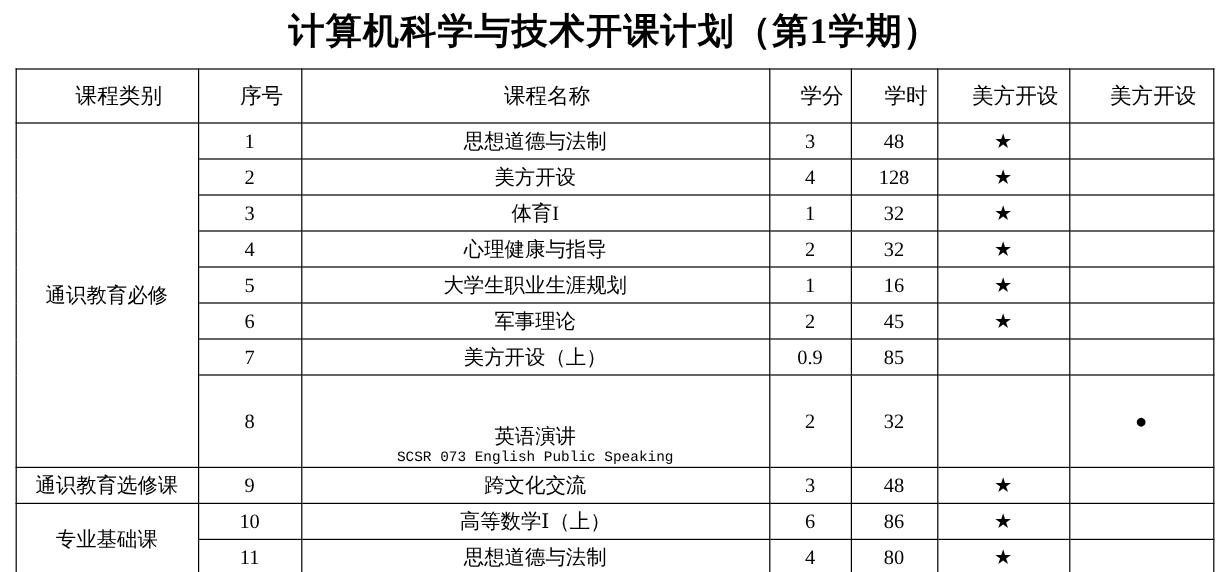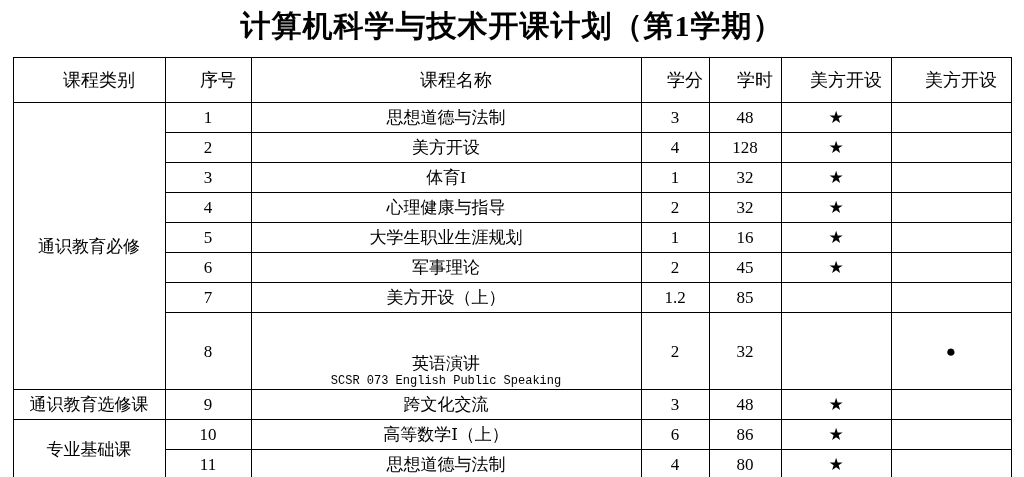--- a/index.html
+++ b/index.html
@@ -166,21 +166,21 @@
         <td>军事理论</td>
         <td class="num-cell">2</td>
         <td class="num-cell">45</td>
         <td class="mark-star">★</td>
         <td class="mark-dot"></td>
       </tr>
 
       <tr>
         <td class="num-cell">7</td>
         <td>美方开设（上）</td>
-        <td class="num-cell">1.2</td>
+        <td class="num-cell">0.9</td>
         <td class="num-cell">85</td>
         <td class="mark-star"></td>
         <td class="mark-dot"></td>
       </tr>
 
       <tr class="two-line-row">
         <td class="num-cell">8</td>
         <td>
           <span class="name-main">英语演讲</span>
           <span class="name-sub">SCSR 073 English Public Speaking</span>

